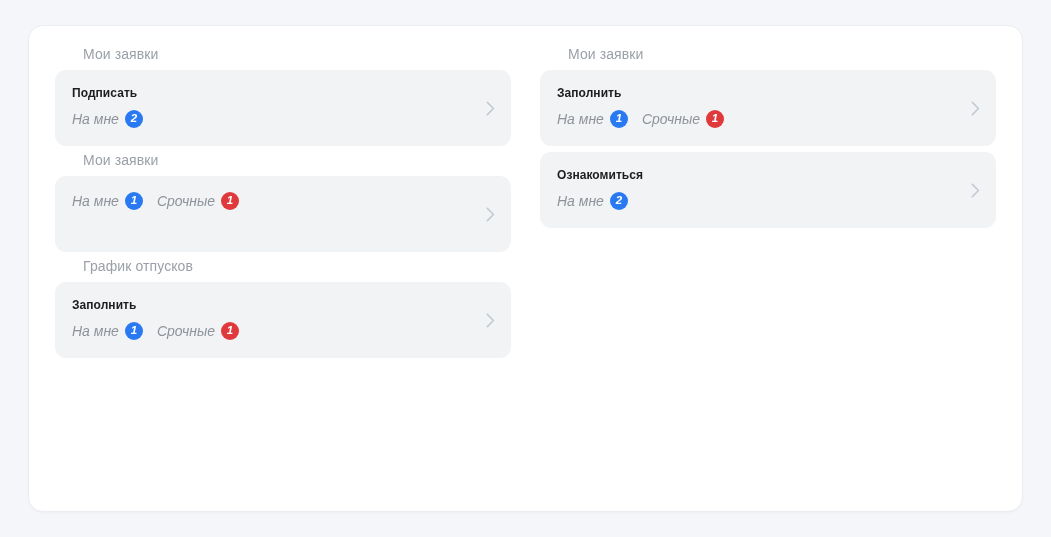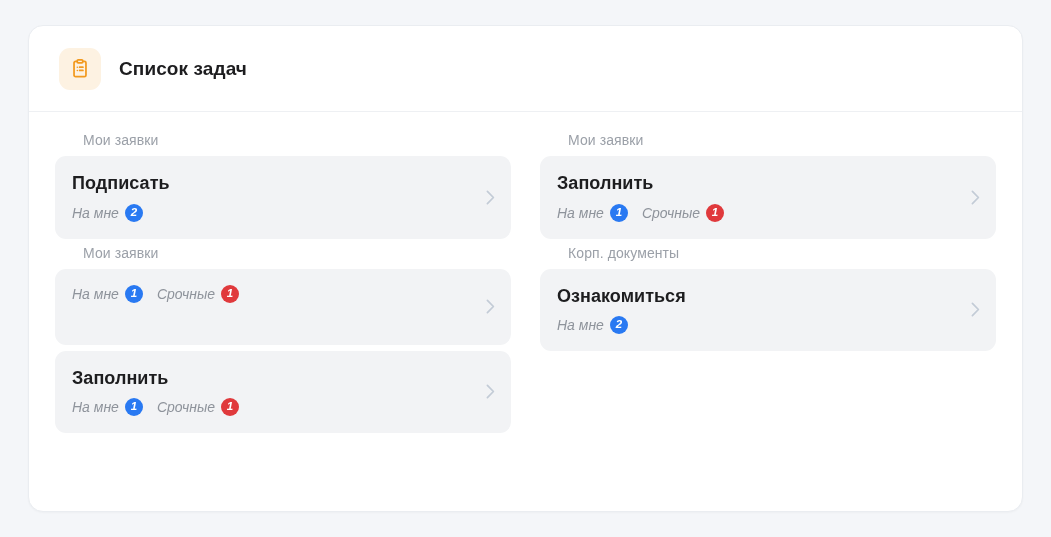--- a/index.html
+++ b/index.html
@@ -99,21 +99,21 @@
   .task-tile {
     position: relative;
     background: #f2f3f5;
     border-radius: 11px;
     padding: 16px 40px 17px 17px;
     cursor: pointer;
     min-height: 76px;
   }
 
   .task-title {
-    font-size: 18px;
+    font-size: 12px;
     font-weight: bold;
     color: #1d1d1f;
     line-height: 1.25;
     margin-bottom: 9px;
     letter-spacing: 0.05px;
   }
 
   .task-meta {
     display: flex;
     align-items: center;
@@ -164,33 +164,20 @@
   }
 
   .chevron svg { display: block; }
 </style>
 </head>
 <body>
 
 <div class="page">
   <div class="panel">
 
-    <div class="panel-header">
-      <div class="header-icon">
-        <svg width="22" height="22" viewBox="0 0 24 24" fill="none" stroke="#f29a1f" stroke-width="1.9" stroke-linecap="round" stroke-linejoin="round" aria-hidden="true">
-          <path d="M9 3.6H7.2A1.7 1.7 0 0 0 5.5 5.3v13.4A1.7 1.7 0 0 0 7.2 20.4h9.6a1.7 1.7 0 0 0 1.7-1.7V5.3a1.7 1.7 0 0 0-1.7-1.7H15"></path>
-          <rect x="9" y="2.1" width="6" height="3.2" rx="1"></rect>
-          <circle cx="9.1" cy="10" r="0.85" fill="#f29a1f" stroke="none"></circle>
-          <circle cx="9.1" cy="13.6" r="0.85" fill="#f29a1f" stroke="none"></circle>
-          <line x1="11.6" y1="10" x2="15.2" y2="10"></line>
-          <line x1="11.6" y1="13.6" x2="15.2" y2="13.6"></line>
-        </svg>
-      </div>
-      <div class="panel-title">Список задач</div>
-    </div>
 
     <div class="panel-body">
 
     <div class="column">
           <div class="group">
             <div class="group-label">Мои заявки</div>
             <div class="task-tile">
               <div class="task-title">Подписать</div>
               <div class="task-meta">
                 <span class="meta-group">
@@ -219,20 +206,21 @@
                 </span>
               </div>
               <span class="chevron">
                 <svg width="9" height="15" viewBox="0 0 9 15" fill="none" stroke="#c3cbd6" stroke-width="1.7" stroke-linecap="round" stroke-linejoin="round" aria-hidden="true">
                   <polyline points="1.4,1.4 7.4,7.5 1.4,13.6"></polyline>
                 </svg>
               </span>
             </div>
           </div>
           <div class="group">
+            <div class="group-label">График отпусков</div>
             <div class="task-tile">
               <div class="task-title">Заполнить</div>
               <div class="task-meta">
                 <span class="meta-group">
                   <span>На мне</span>
                   <span class="badge mine">1</span>
                 </span>
                 <span class="meta-group">
                   <span>Срочные</span>
                   <span class="badge urgent">1</span>
@@ -262,21 +250,20 @@
                 </span>
               </div>
               <span class="chevron">
                 <svg width="9" height="15" viewBox="0 0 9 15" fill="none" stroke="#c3cbd6" stroke-width="1.7" stroke-linecap="round" stroke-linejoin="round" aria-hidden="true">
                   <polyline points="1.4,1.4 7.4,7.5 1.4,13.6"></polyline>
                 </svg>
               </span>
             </div>
           </div>
           <div class="group">
-            <div class="group-label">Корп. документы</div>
             <div class="task-tile">
               <div class="task-title">Ознакомиться</div>
               <div class="task-meta">
                 <span class="meta-group">
                   <span>На мне</span>
                   <span class="badge mine">2</span>
                 </span>
               </div>
               <span class="chevron">
                 <svg width="9" height="15" viewBox="0 0 9 15" fill="none" stroke="#c3cbd6" stroke-width="1.7" stroke-linecap="round" stroke-linejoin="round" aria-hidden="true">

